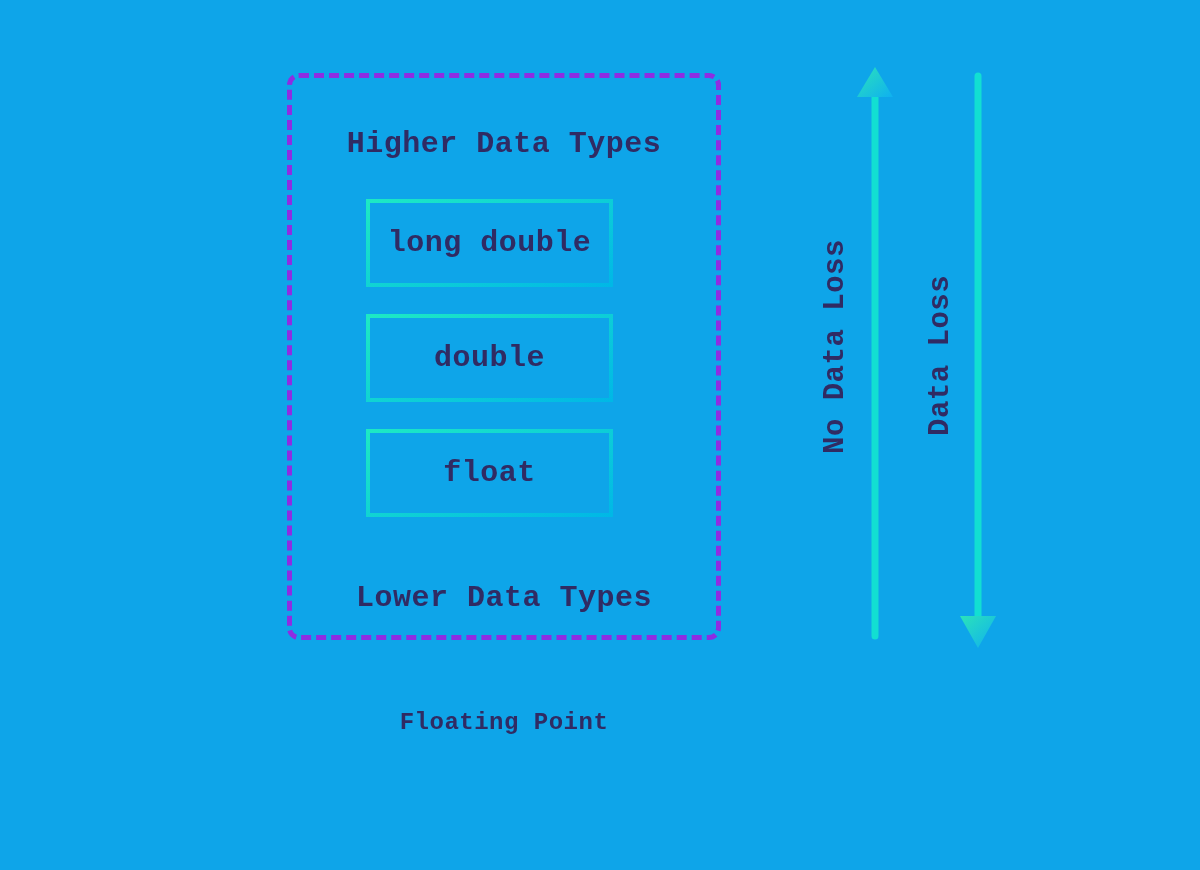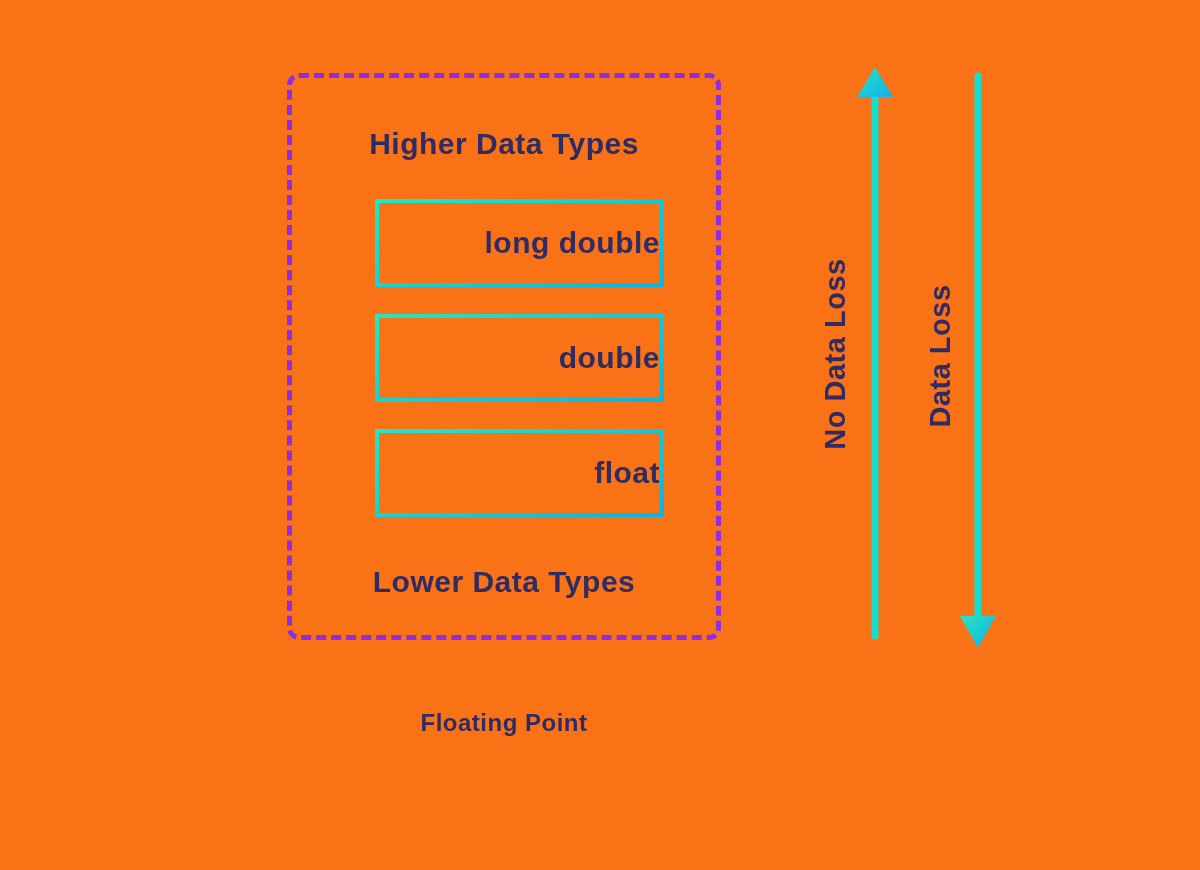--- a/index.html
+++ b/index.html
@@ -4,23 +4,23 @@
 <style>
   html, body {
     margin: 0;
     padding: 0;
     background: #000000;
   }
   #canvas {
     position: relative;
     width: 1200px;
     height: 870px;
-    background: #f97316;
+    background: #0ea5e9;
     overflow: hidden;
-    font-family: Liberation Sans, sans-serif;
+    font-family: Liberation Mono, monospace;
   }
   .navy {
     color: #302b63;
     font-weight: 700;
   }
   
   .dashed-box {
     position: absolute;
     left: 287px;
     top: 73px;
@@ -32,34 +32,34 @@
   }
   .group-label {
     position: absolute;
     left: 287px;
     width: 434px;
     text-align: center;
     font-size: 30px;
     letter-spacing: 0.5px;
   }
   #higher-label { top: 127px; }
-  #lower-label  { top: 565px; }
+  #lower-label  { top: 581px; }
 
   
   .type-box {
     position: absolute;
-    left: 375px;
-    width: 289px;
+    left: 366px;
+    width: 247px;
     height: 88px;
     box-sizing: border-box;
     border: 4px solid transparent;
     border-image: linear-gradient(155deg, #1de9c4 0%, #00b8e6 100%) 1;
     display: flex;
     align-items: center;
-    justify-content: flex-end;
+    justify-content: center;
     font-size: 30px;
     letter-spacing: 0.5px;
   }
   #box-long-double { top: 199px; }
   #box-double      { top: 314px; }
   #box-float       { top: 429px; }
 
   
   .caption {
     position: absolute;

